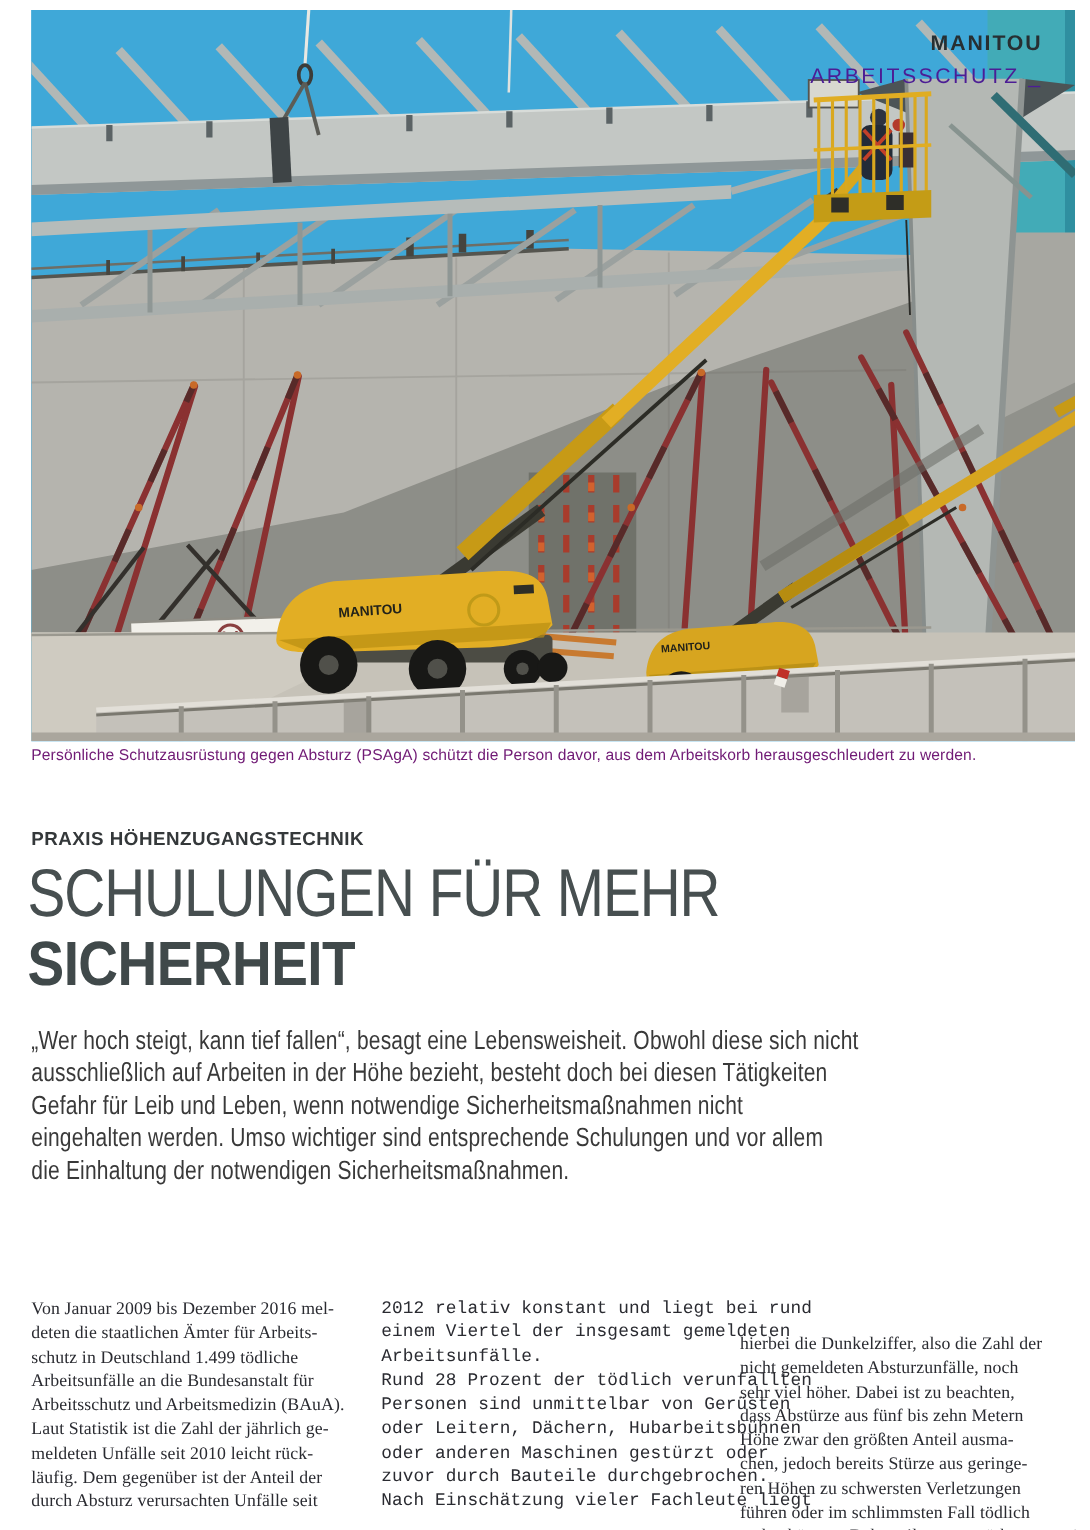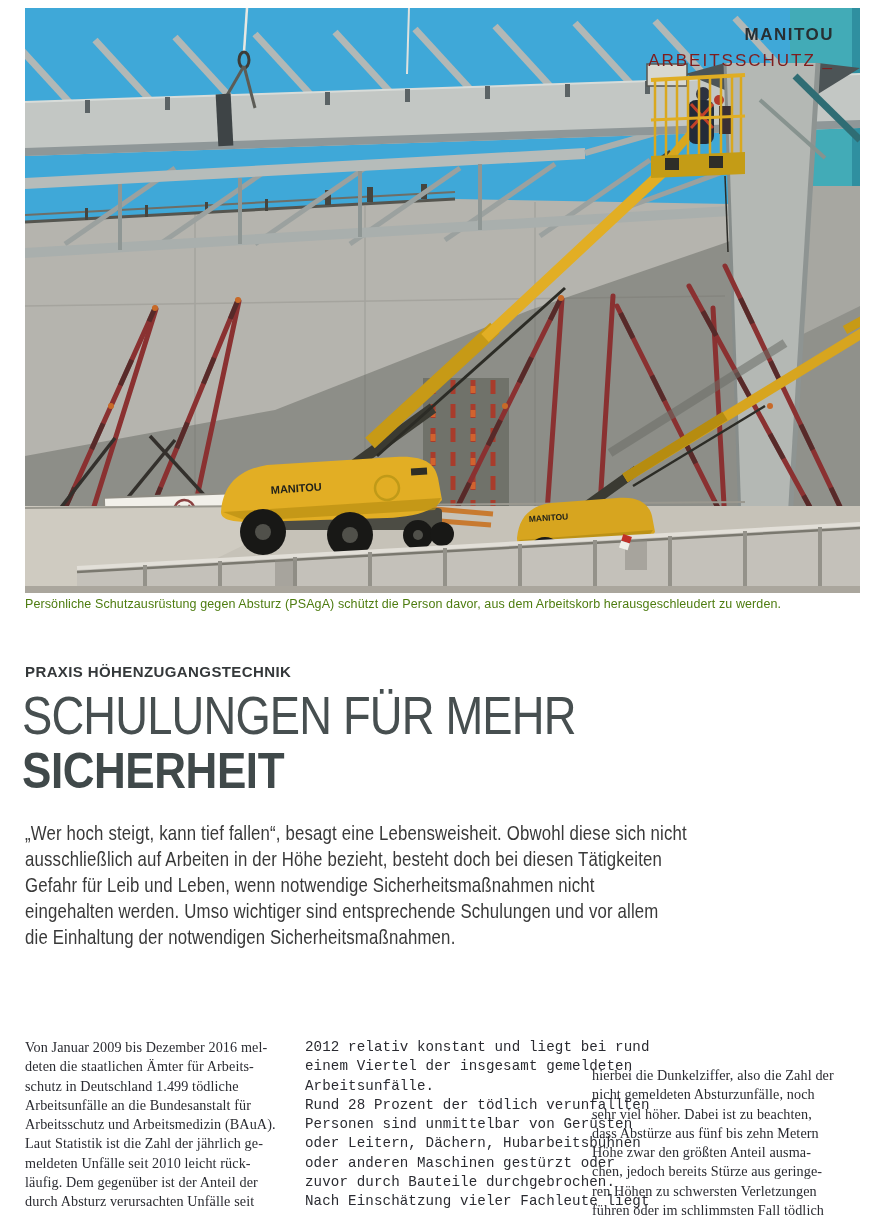--- a/index.html
+++ b/index.html
@@ -5,23 +5,23 @@
   html,body{margin:0;padding:0;}
   body{
     width:872px;height:1224px;position:relative;background:#ffffff;
     font-family:"Liberation Sans",sans-serif;overflow:hidden;
   }
   
   .photo-wrap{position:absolute;left:25px;top:8px;width:835px;height:585px;overflow:hidden;background:#3fa8d8;}
   .photo-wrap svg{display:block;width:835px;height:585px;}
   .overlay-head{position:absolute;top:16px;right:26px;text-align:right;line-height:1.25;}
   .praxis{font-size:17px;font-weight:bold;letter-spacing:1.5px;color:#272f32;}
-  .topic{font-size:17px;font-weight:400;letter-spacing:2px;color:#7f1d1d;margin-top:5px;}
-  
-  .caption{position:absolute;left:25px;top:597px;width:820px;font-size:12.5px;color:#4d7c0f;letter-spacing:0.1px;}
+  .topic{font-size:17px;font-weight:400;letter-spacing:2px;color:#4c1d95;margin-top:5px;}
+  
+  .caption{position:absolute;left:25px;top:597px;width:820px;font-size:12.5px;color:#701a75;letter-spacing:0.1px;}
   
   .kicker{position:absolute;left:25px;top:663px;font-size:15px;font-weight:bold;letter-spacing:0.4px;color:#34383a;}
   .headline1{position:absolute;left:22px;top:684px;font-size:54px;font-weight:400;color:#474f50;
     letter-spacing:-1px;transform:scaleX(0.84);transform-origin:0 0;white-space:nowrap;}
   .headline2{position:absolute;left:22px;top:742px;font-size:50px;font-weight:bold;color:#40494a;
     letter-spacing:-0.5px;transform:scaleX(0.88);transform-origin:0 0;white-space:nowrap;}
   
   .intro{position:absolute;left:25px;top:820px;width:980px;transform:scaleX(0.8);transform-origin:0 0;
     font-size:21px;line-height:26px;color:#393939;letter-spacing:0.2px;white-space:pre-line;}
   

